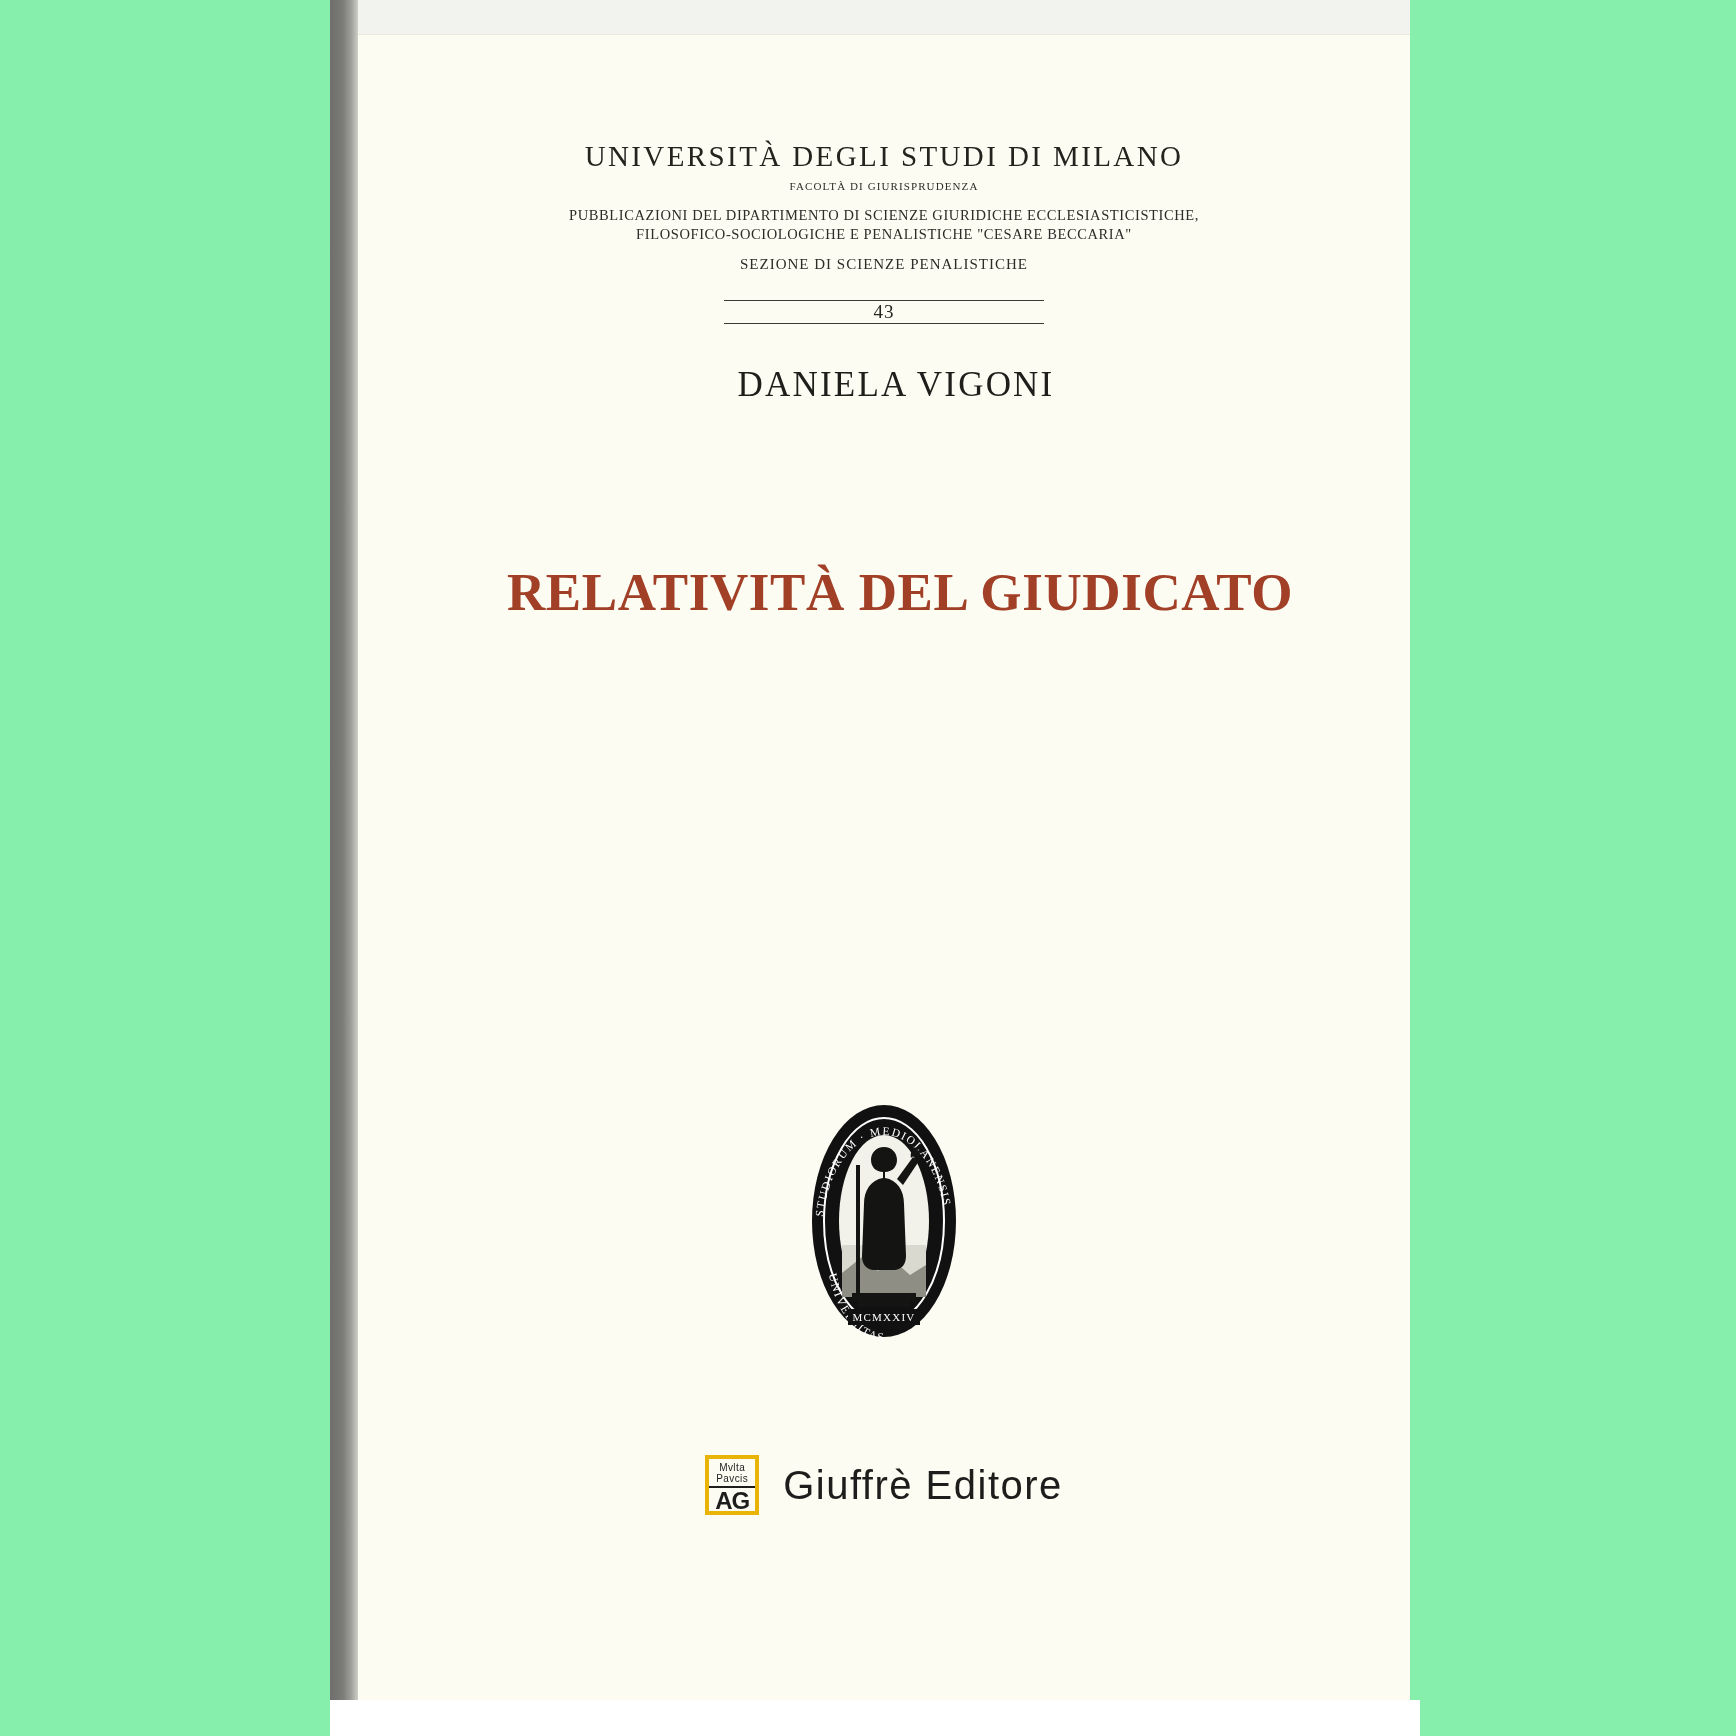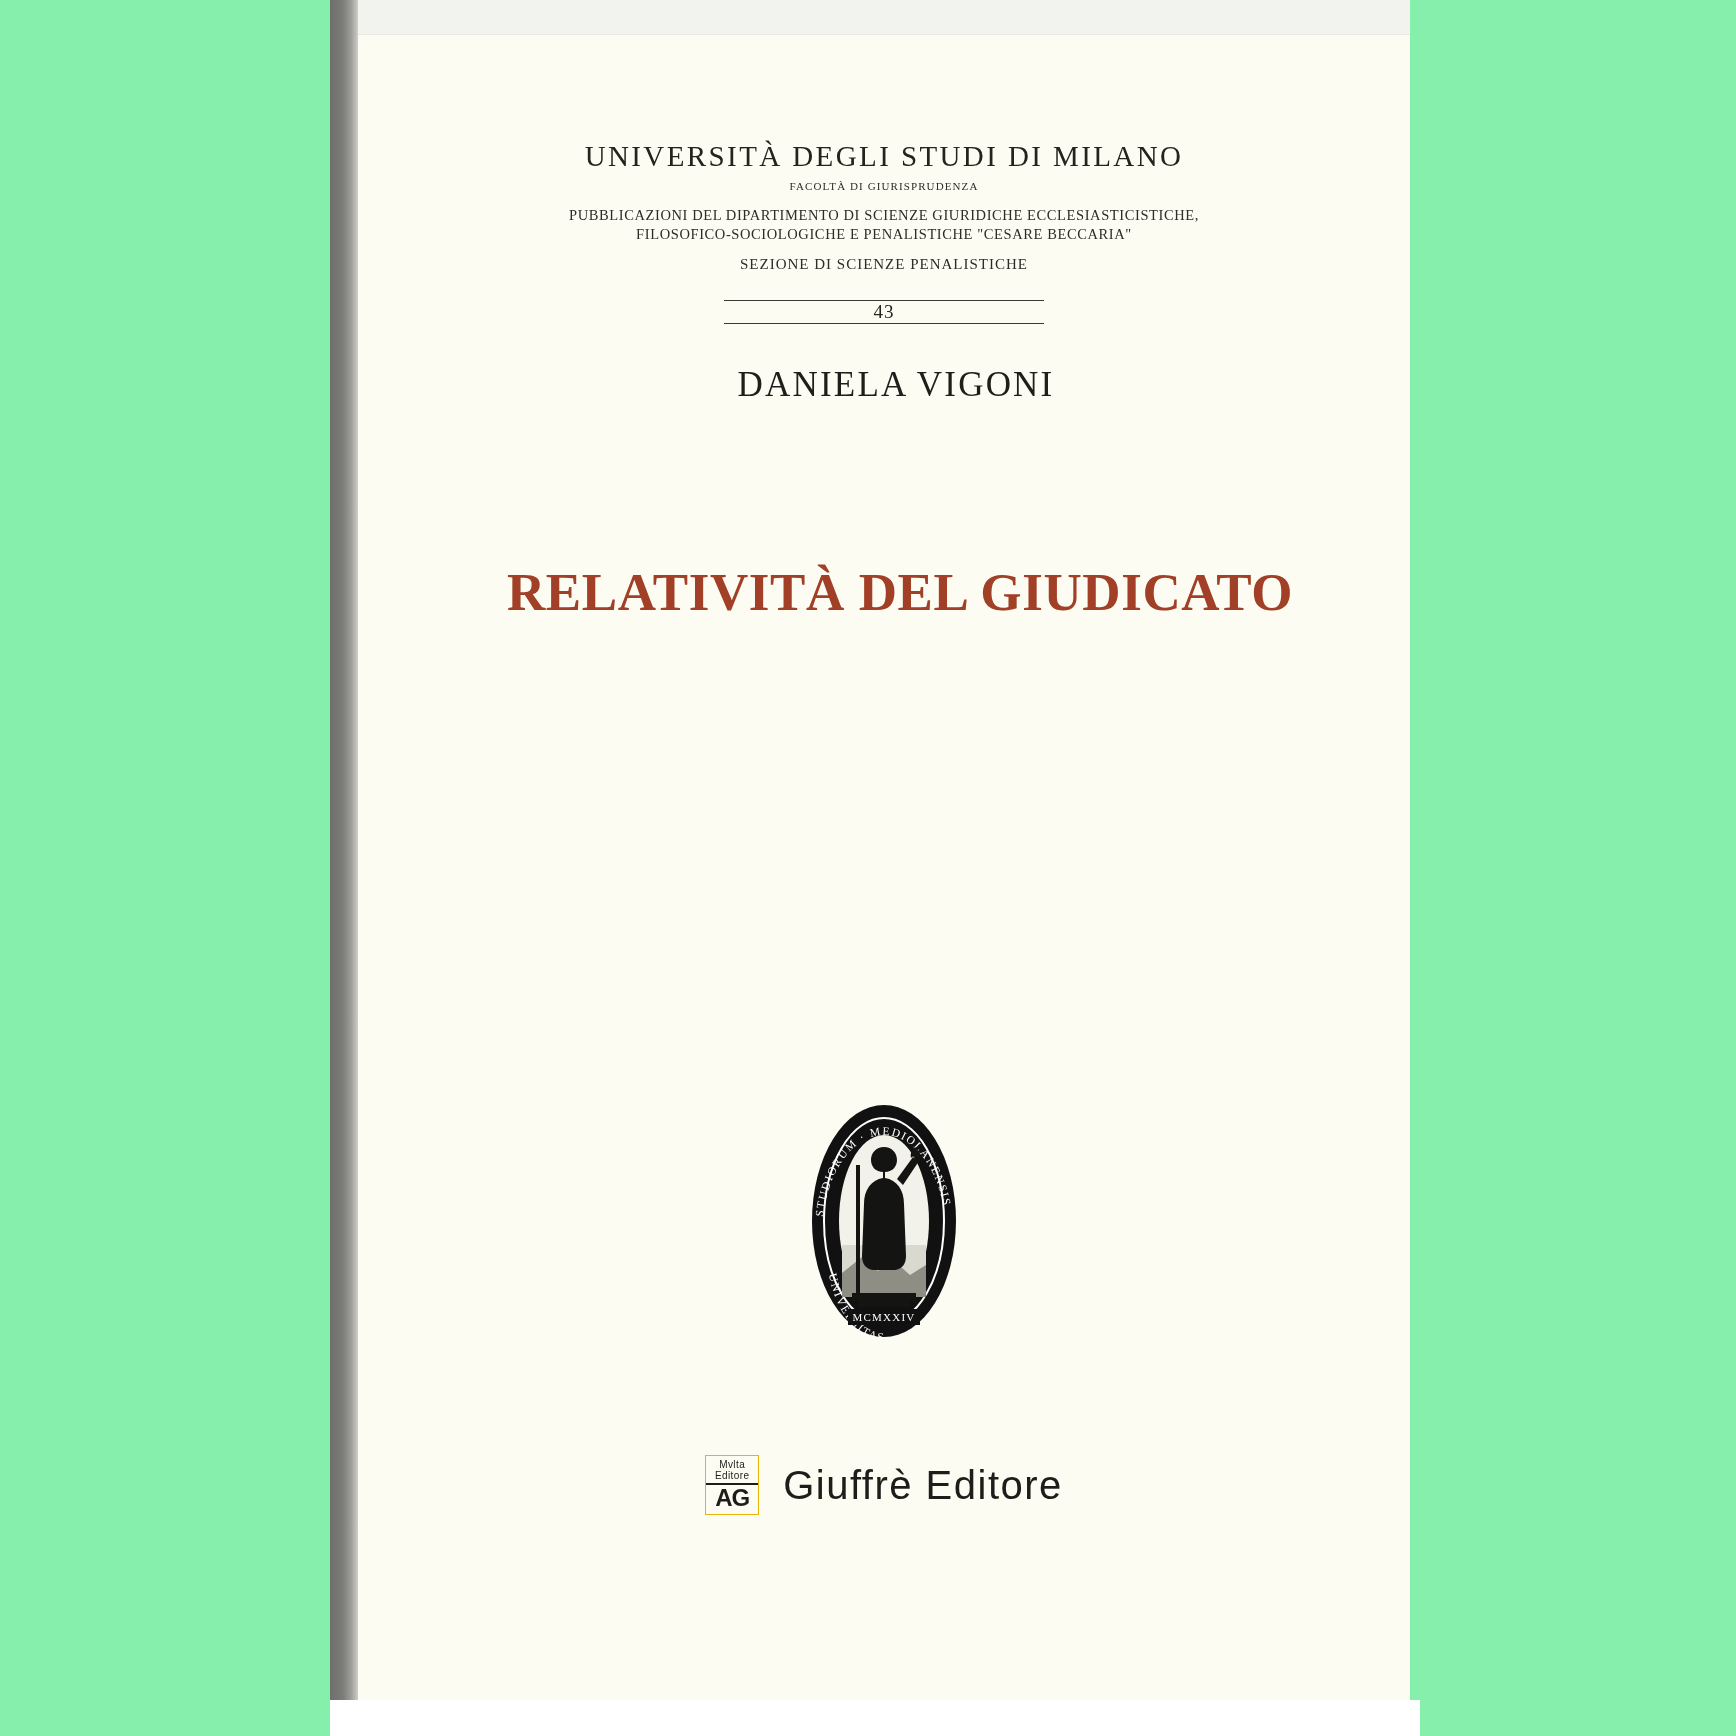--- a/index.html
+++ b/index.html
@@ -173,21 +173,21 @@
     top: 1455px;
     width: 100%;
     display: flex;
     align-items: center;
     justify-content: center;
     gap: 24px;
   }
   .pub-mark {
     width: 54px;
     height: 60px;
-    border: 1px solid #eab308;
+    border: 4px solid #eab308;
     display: flex;
     flex-direction: column;
     align-items: center;
     justify-content: flex-start;
     padding-top: 3px;
     box-sizing: border-box;
   }
   .pub-mark .m1 {
     font-size: 10px;
     letter-spacing: 0.4px;
@@ -289,21 +289,21 @@
 
           <rect x="52" y="214" width="72" height="16" fill="#111111"></rect>
           <text x="88" y="226" text-anchor="middle" font-family="Liberation Serif, serif" font-size="11" letter-spacing="1.2" fill="#ffffff">MCMXXIV</text>
         </svg>
       </div>
     </div>
 
     <div class="publisher">
       <div class="pub-mark">
         <span class="m1">Mvlta</span>
-        <span class="m2">Editore</span>
+        <span class="m2">Pavcis</span>
         <span class="ag">AG</span>
       </div>
       <div class="pub-name">Giuffrè Editore</div>
     </div>
 
   </div>
 
   <div class="bottom-edge"></div>
 </div>
 

